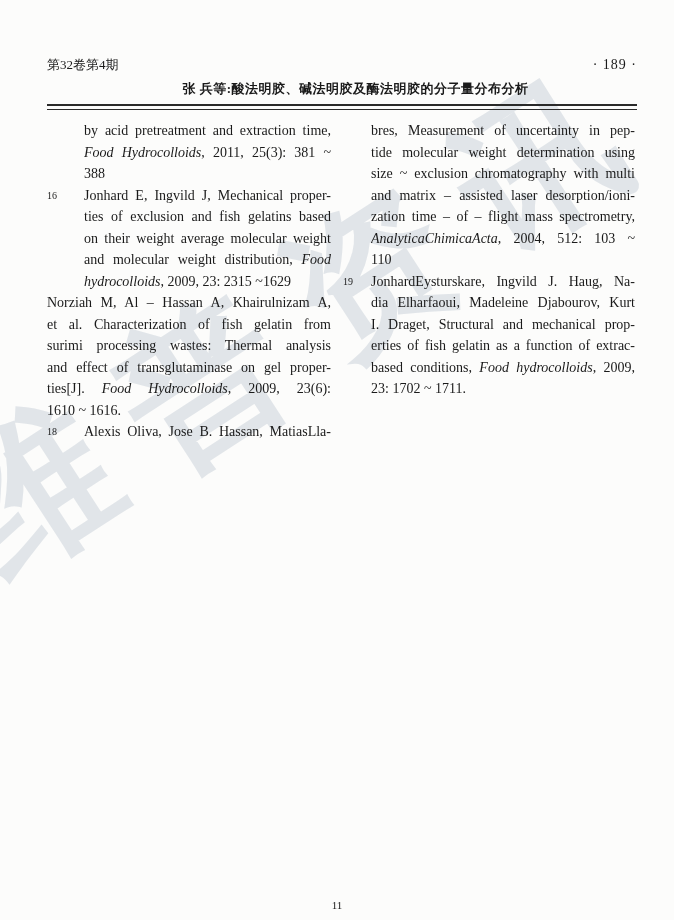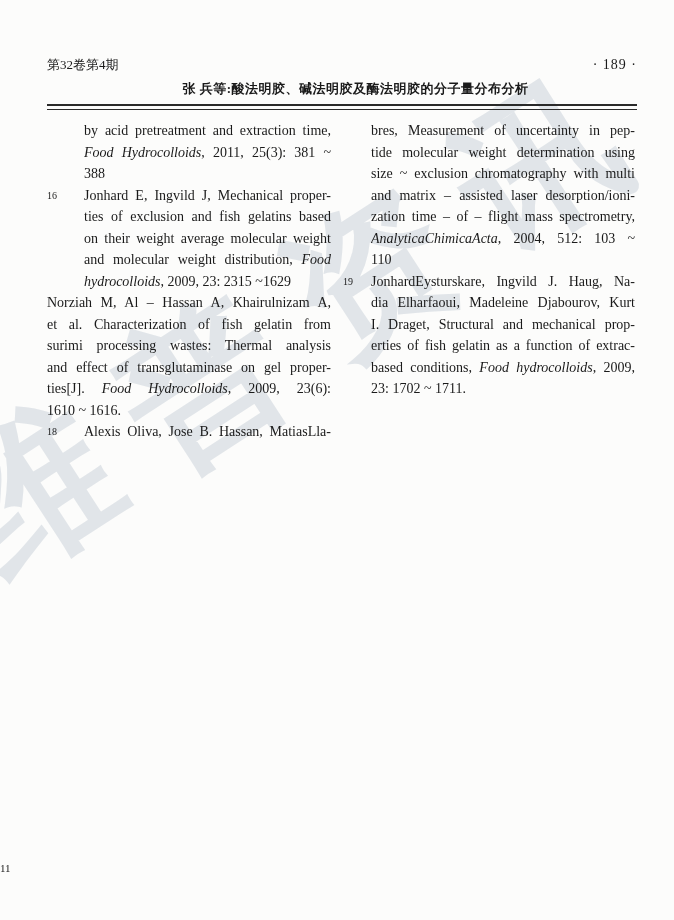--- a/index.html
+++ b/index.html
@@ -82,22 +82,22 @@
     text-align:justify;
     text-align-last:justify;
   }
   .ref-line.last{text-align-last:left;}
   .ref-line .it{font-style:italic;}
 
   
   .footer{
     position:absolute;
     left:0;right:0;
-    top:862px;
-    text-align:left;
+    top:899px;
+    text-align:center;
     font-size:11px;
     z-index:1;
   }
 </style>
 </head>
 <body>
 
 <div class="page">
 
   <div class="watermark" style="color: rgb(225, 229, 233);">维普资讯</div>

